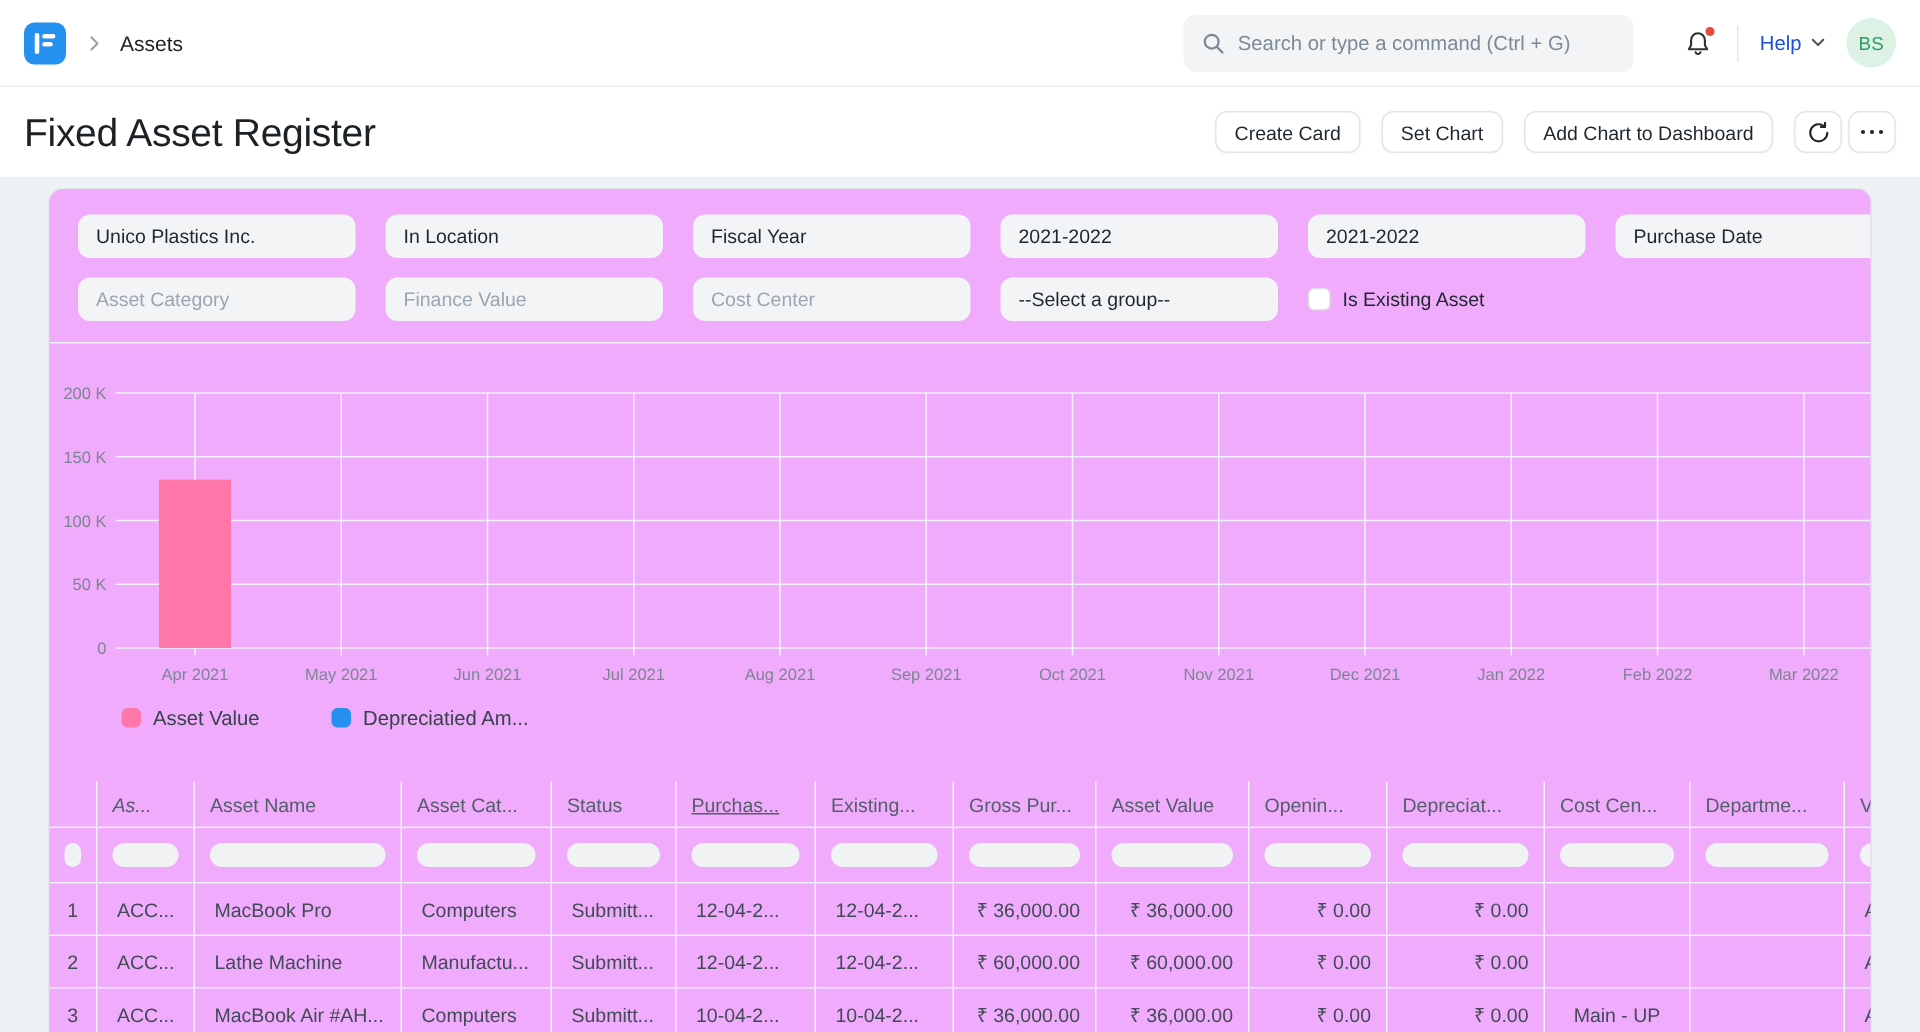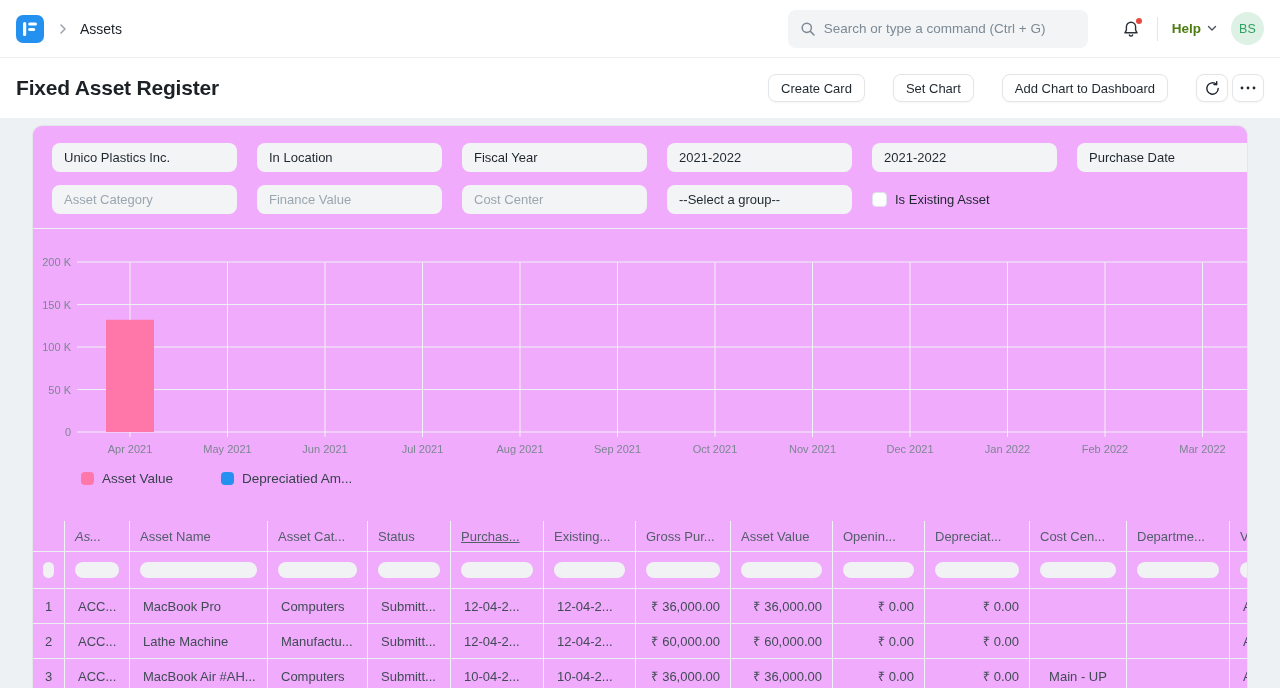--- a/index.html
+++ b/index.html
@@ -31,34 +31,34 @@
   }
   .searchbox svg { flex: 0 0 auto; margin-right: 8px; }
   .searchbox input {
     border: none; outline: none; background: transparent; width: 100%;
     font-family: "Liberation Sans", sans-serif; font-size: 13.5px; color: #404040;
   }
   .searchbox input::placeholder { color: #7c8a96; opacity: 1; }
   .bell-btn { position: relative; width: 26px; height: 26px; display: flex; align-items: center; justify-content: center; cursor: pointer; }
   .bell-dot { position: absolute; top: 2px; right: 2px; width: 6px; height: 6px; border-radius: 50%; background: #e8493f; }
   .nav-divider { width: 1px; height: 24px; background: #e2e6e9; margin: 0 14px 0 13px; }
-  .help { display: flex; align-items: center; gap: 6px; cursor: pointer; font-size: 13.5px; color: #4d7c0f; font-weight: bold; }
+  .help { display: flex; align-items: center; gap: 6px; cursor: pointer; font-size: 13.5px; color: #1d4ed8; }
   .avatar {
     width: 33px; height: 33px; border-radius: 50%; background: #ddf1e5;
     color: #2e9e61; font-size: 12.5px; font-weight: 500; letter-spacing: .2px;
     display: flex; align-items: center; justify-content: center; margin-left: 14px; cursor: pointer;
   }
 
   
   .page-head {
     height: 60px; background: #fff;
     display: flex; align-items: center; justify-content: space-between; padding: 0 16px;
   }
-  .page-title { font-size: 21px; font-weight: 700; color: #1c2126; letter-spacing: -0.2px; }
-  .actions { display: flex; align-items: center; gap: 28px; }
+  .page-title { font-size: 26px; font-weight: 400; color: #1c2126; letter-spacing: -0.2px; }
+  .actions { display: flex; align-items: center; gap: 14px; }
   .btn {
     height: 28px; padding: 0 12px; background: #fff; border: 1px solid #e2e6e9;
     border-radius: 8px; font-family: "Liberation Sans", sans-serif; font-size: 13px; color: #1f272e;
     display: flex; align-items: center; cursor: pointer; box-shadow: 0 .5px 2px rgba(0,0,0,.04);
     white-space: nowrap;
   }
   .icon-btn { width: 32px; justify-content: center; padding: 0; }
   .icon-group { display: flex; gap: 4px; }
 
   

